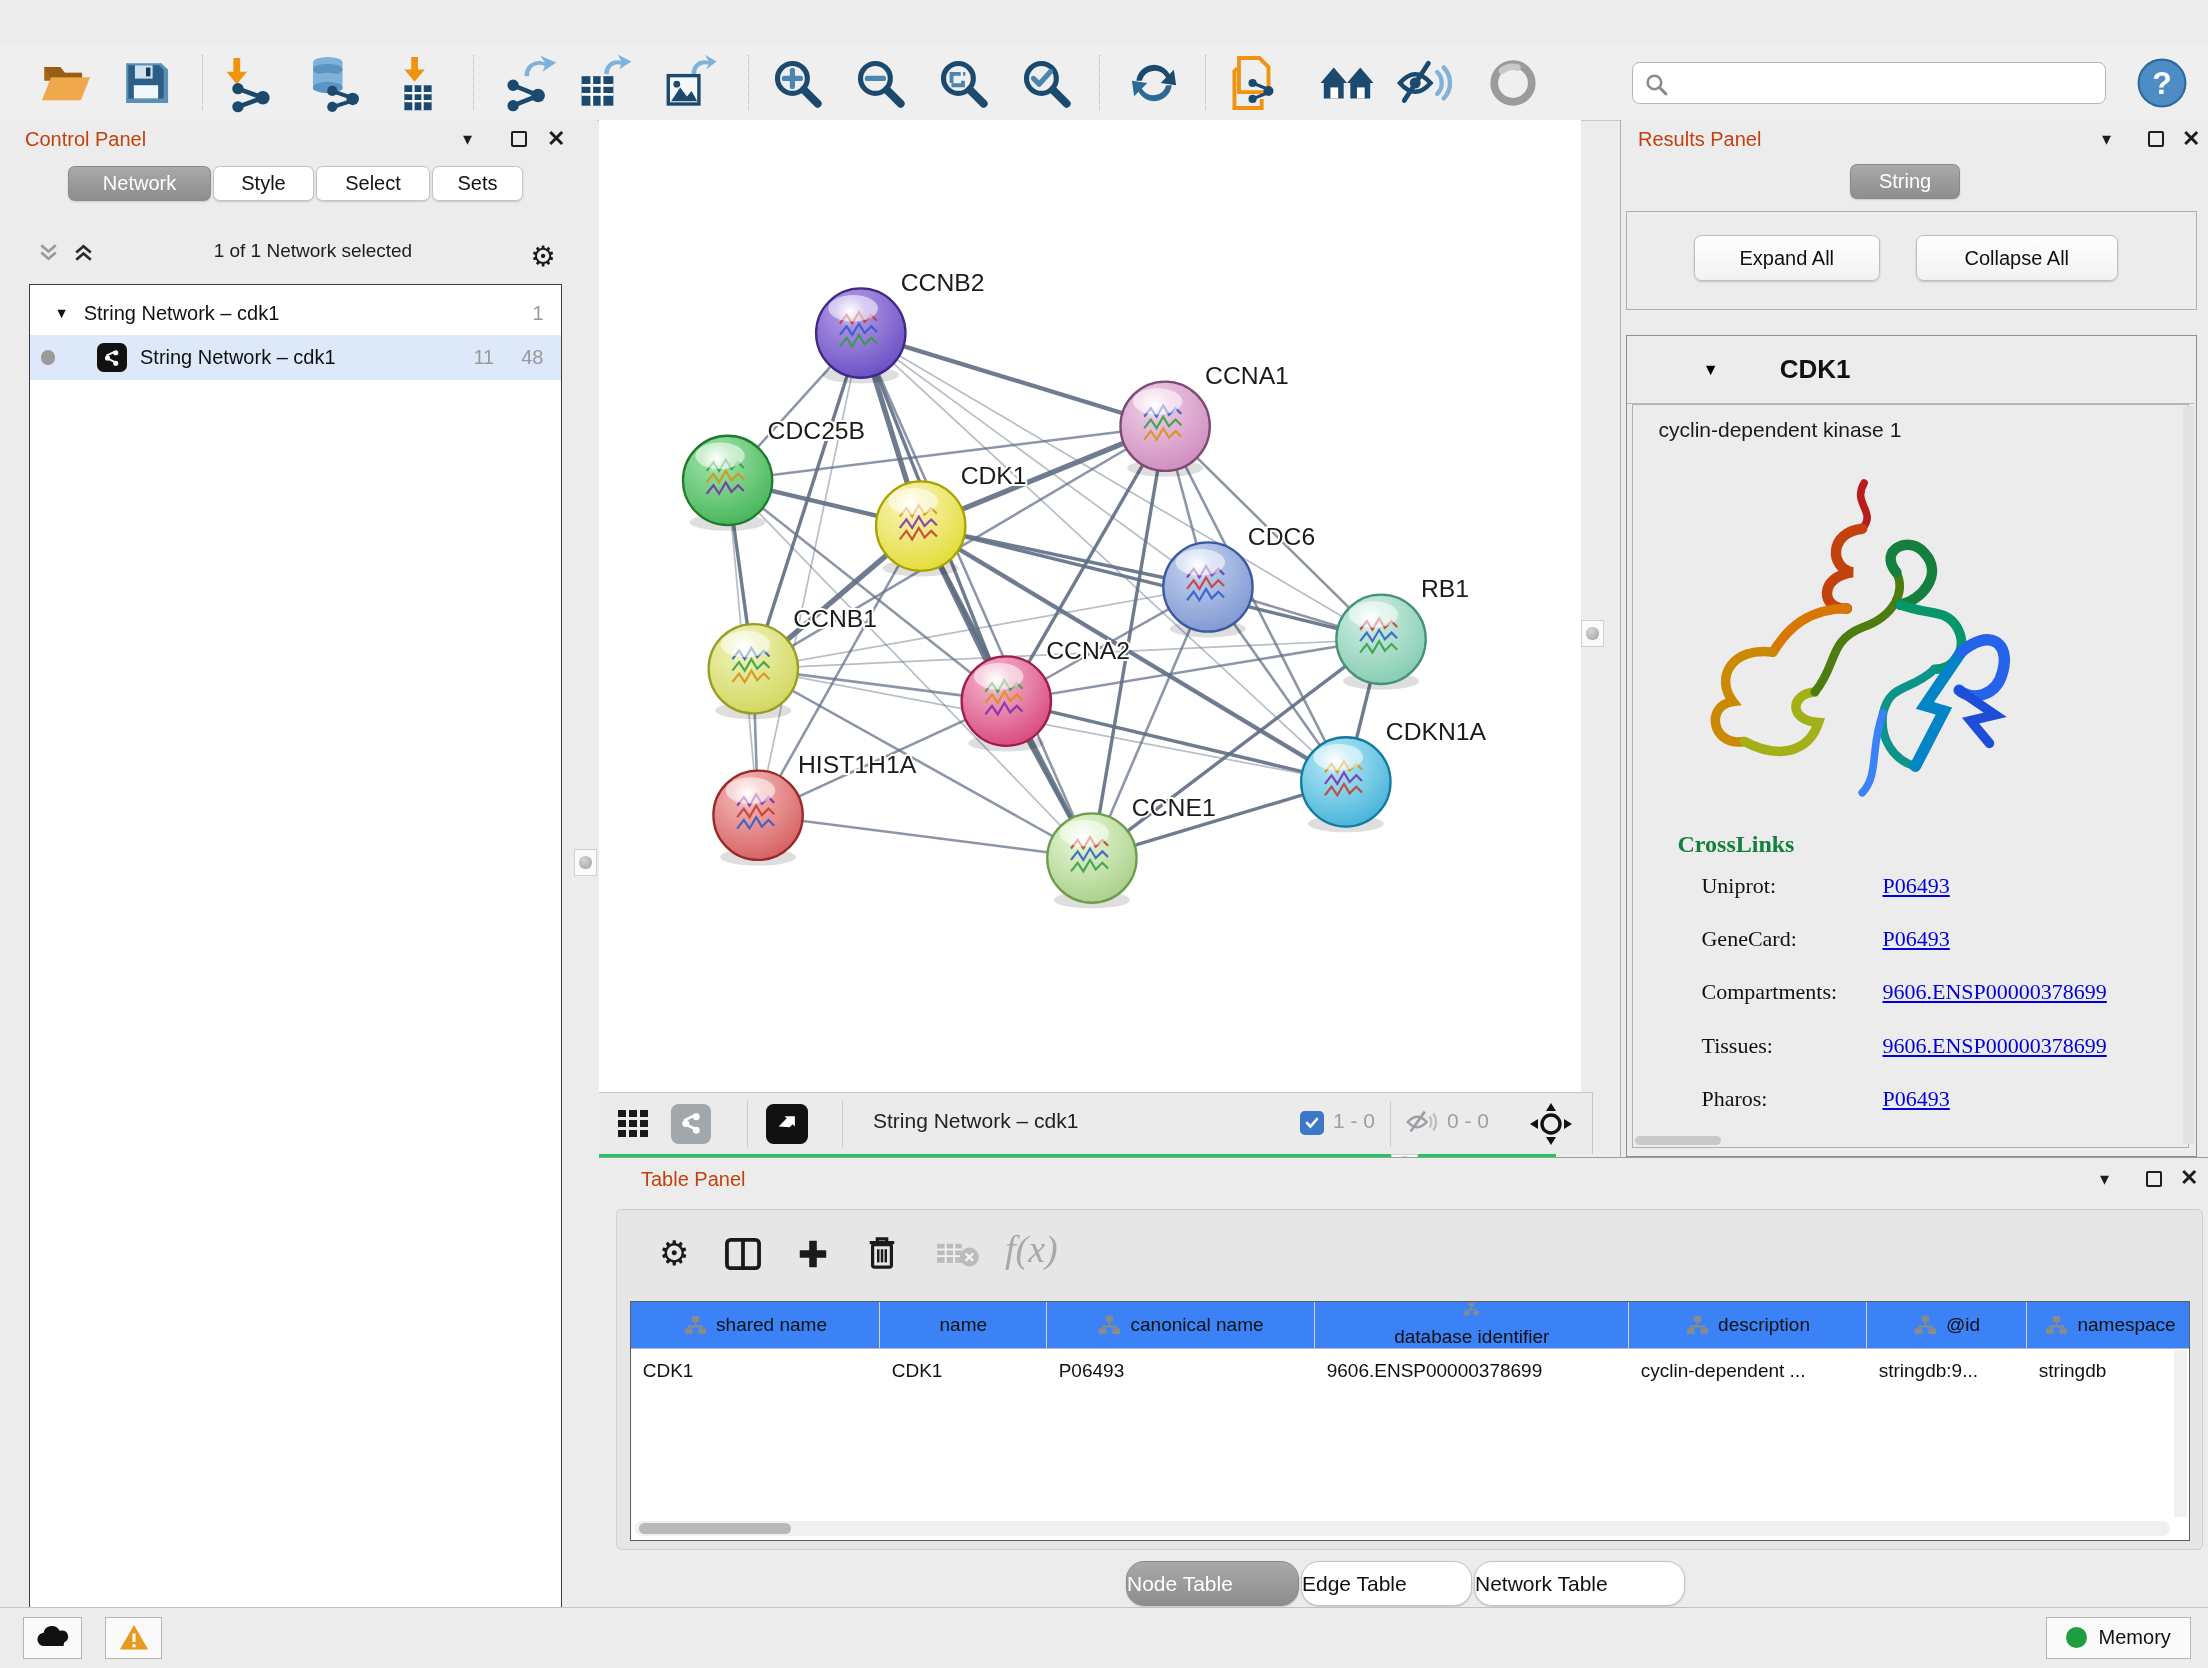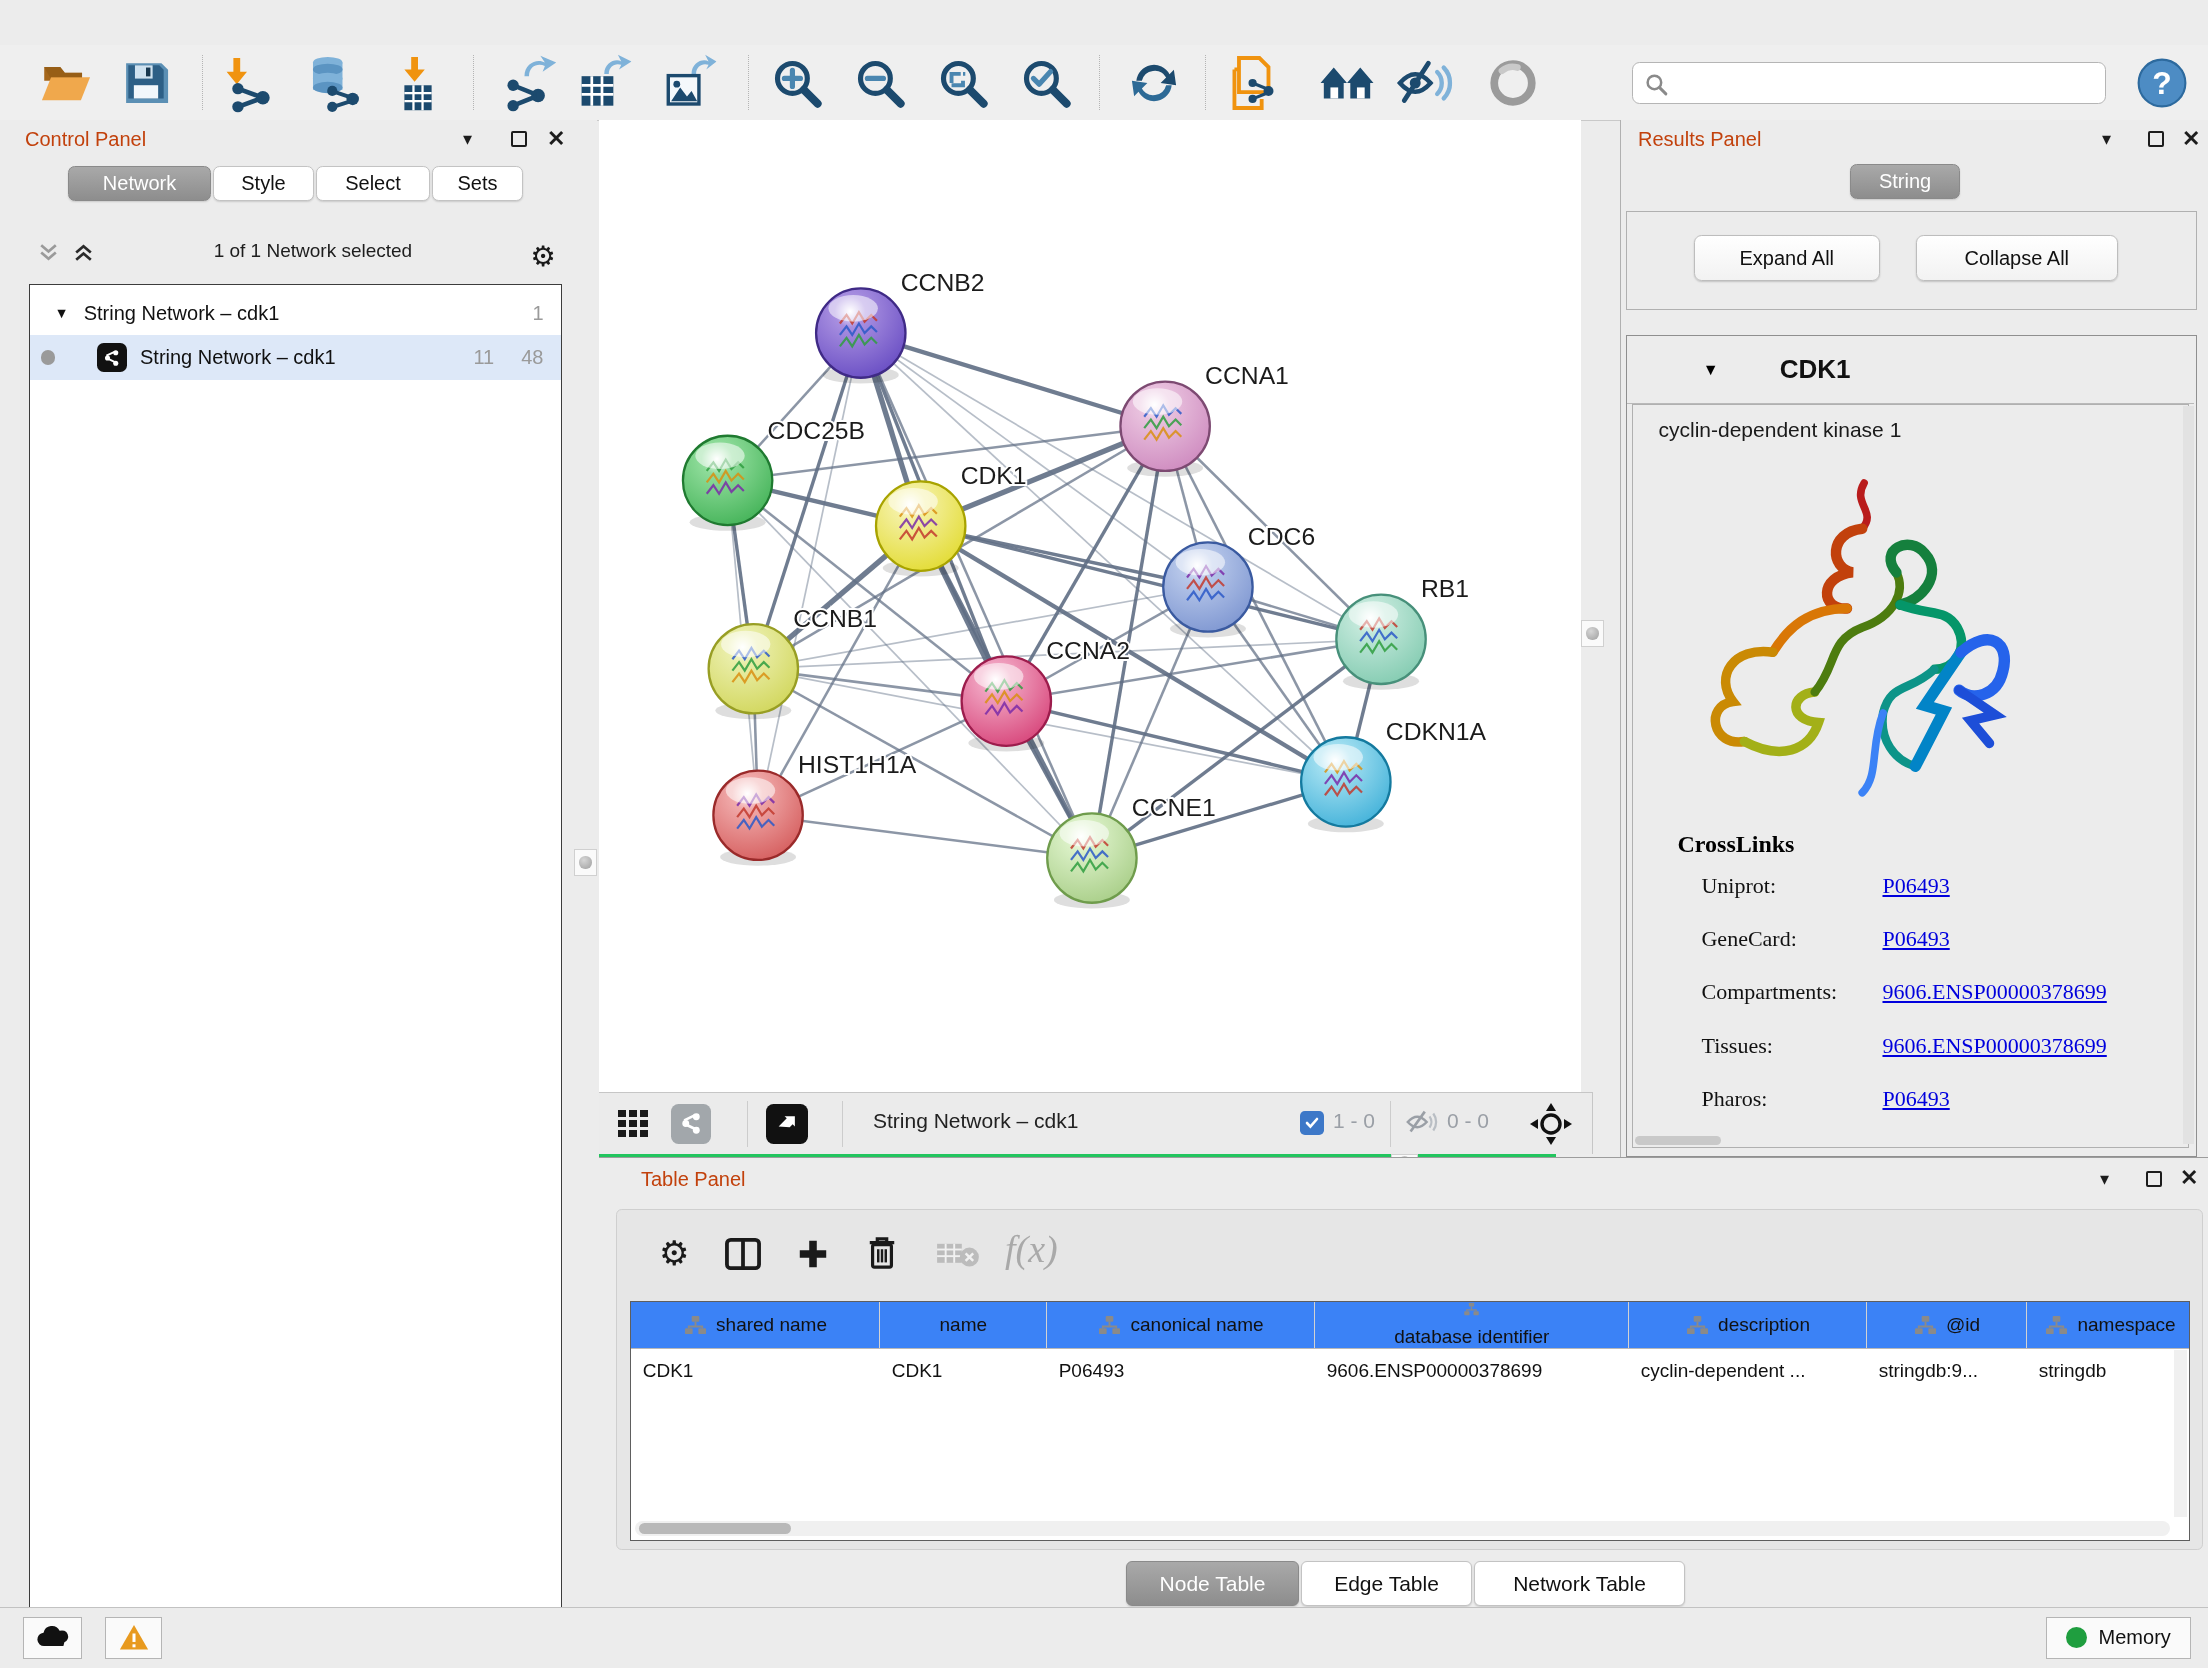--- a/index.html
+++ b/index.html
@@ -65,21 +65,21 @@
   #tp-header{display:flex;height:46px;background:#3b82f6;border-bottom:1.9px solid #b8b8b8;}
   .th{display:flex;align-items:center;justify-content:center;gap:9.5px;font-size:19px;color:#111;
     border-right:1px solid #d2d2d2;box-sizing:border-box;overflow:hidden;white-space:nowrap;flex:0 0 auto;}
   #tp-row{display:flex;height:44px;align-items:center;}
   .td{font-size:19px;color:#111;box-sizing:border-box;overflow:hidden;white-space:nowrap;
      padding-left:11.4px;flex:0 0 auto;}
   #tp-hscroll{position:absolute;left:3.8px;right:19px;bottom:3.8px;height:15px;background:#f0f0f0;border-radius:7.6px;}
   #tp-hscroll i{position:absolute;left:3.8px;top:1.9px;width:152px;height:11.4px;border-radius:5.7px;background:#b9b9b9;display:block;}
   #tp-vscroll{position:absolute;right:1.9px;top:48px;bottom:23px;width:13.3px;background:#f0f0f0;}
   .bottom-tab{position:absolute;top:0;height:45px;box-sizing:border-box;border:1px solid #c3c3c3;background:#fff;
-    border-radius:6px;text-align:center;font-size:21px;color:#111;line-height:43px;box-shadow:0 1px 1.9px rgba(0,0,0,.15);}
+    border-radius:18px;text-align:left;font-size:21px;color:#111;line-height:43px;box-shadow:0 1px 1.9px rgba(0,0,0,.15);}
   .bottom-tab.selected{background:linear-gradient(#a9a9a9,#8d8d8d);color:#fff;border-color:#8a8a8a;}
   
   #status-bar{left:0;top:1607px;width:2208px;height:61px;background:#ececec;border-top:1px solid #c2c2c2;text-align:center;}
   .sb-btn{position:absolute;top:8.6px;height:42px;background:#fafafa;border:1.9px solid #b5b5b5;box-sizing:border-box;
     display:flex;align-items:center;justify-content:center;gap:11.4px;}
   #memory-label{font-size:20px;color:#111;}
   .dot-green{width:21px;height:21px;border-radius:50%;background:#1f9e3f;}
   svg{display:block;}
   text{font-family:"Liberation Sans",sans-serif;}
 </style>
@@ -672,21 +672,21 @@
               <path d="M236 146 C268 158 284 150 296 170 C308 192 294 214 272 214" stroke="#059669" stroke-width="10"></path>
               <path d="M272 214 C246 238 226 228 218 260 C214 288 230 310 252 316" stroke="#0d9488" stroke-width="9"></path>
               <path d="M252 316 L282 258 L262 252 L300 196" stroke="#0284c7" stroke-width="12"></path>
               <path d="M300 196 C330 170 352 186 344 216 C338 242 312 248 298 236" stroke="#2563eb" stroke-width="12"></path>
               <path d="M298 236 L336 262 L310 268 L330 292" stroke="#1d4ed8" stroke-width="10"></path>
               <path d="M218 260 C204 296 214 326 196 344" stroke="#3b82f6" stroke-width="8"></path>
             </g>
           </svg>
         </div>
         <div id="crosslinks">
-          <div class="abs" style="left:44px;top:426px;font-size:24px;font-weight:bold;color:#000000;font-family:'Liberation Serif',serif">CrossLinks</div>
+          <div class="abs" style="left:44px;top:426px;font-size:24px;font-weight:bold;color:#15803d;font-family:'Liberation Serif',serif">CrossLinks</div>
           <div id="crosslinks-rows">
               <div class="xl-row abs" style="left: 68px; top: 468px;">Uniprot:</div>
               <a class="xl-row xl-link abs" href="#" style="left: 249px; top: 468px;">P06493</a>
               <div class="xl-row abs" style="left: 68px; top: 521px;">GeneCard:</div>
               <a class="xl-row xl-link abs" href="#" style="left: 249px; top: 521px;">P06493</a>
               <div class="xl-row abs" style="left: 68px; top: 574px;">Compartments:</div>
               <a class="xl-row xl-link abs" href="#" style="left: 249px; top: 574px;">9606.ENSP00000378699</a>
               <div class="xl-row abs" style="left: 68px; top: 628px;">Tissues:</div>
               <a class="xl-row xl-link abs" href="#" style="left: 249px; top: 628px;">9606.ENSP00000378699</a>
               <div class="xl-row abs" style="left: 68px; top: 681px;">Pharos:</div>

